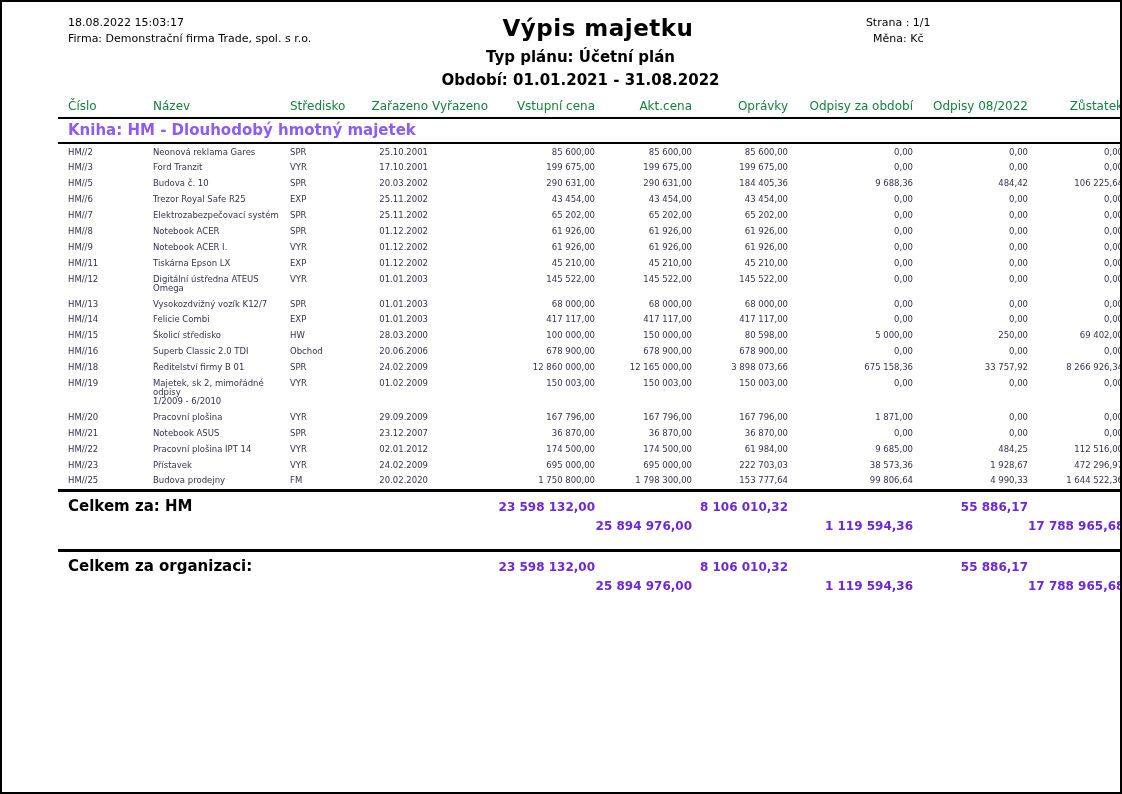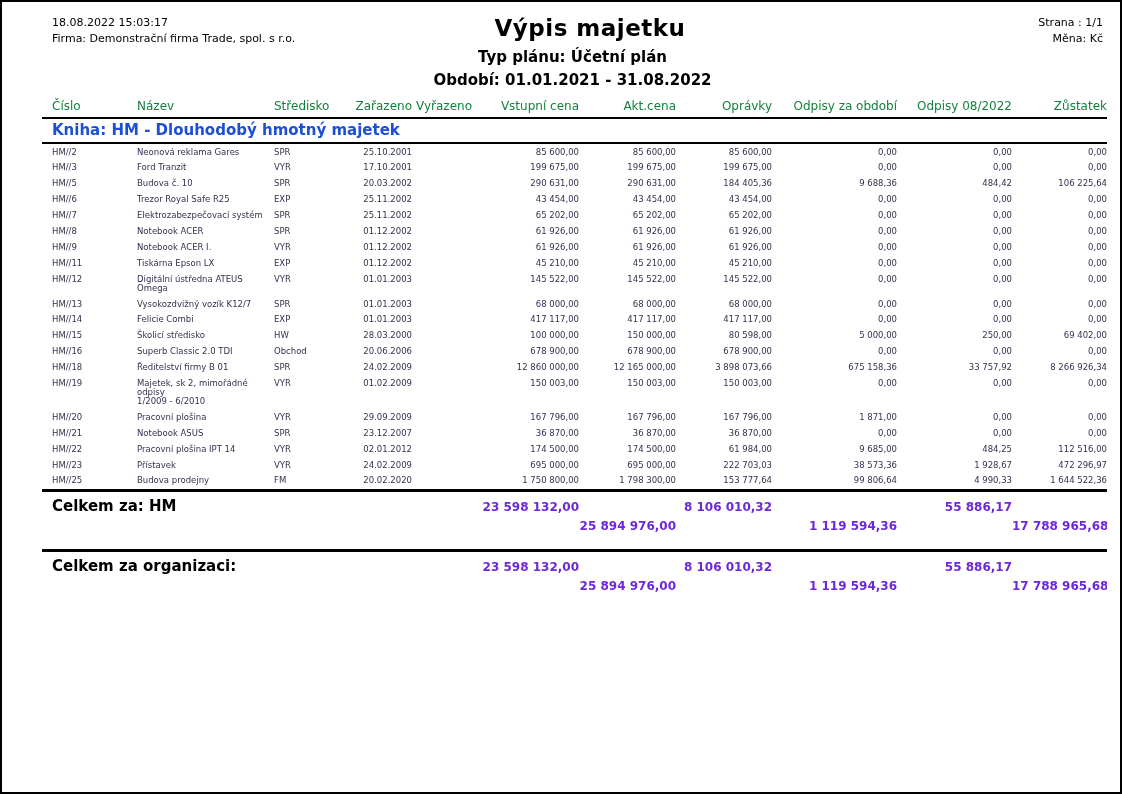--- a/index.html
+++ b/index.html
@@ -2,39 +2,39 @@
 <html><head>
 <meta charset="utf-8">
 <style>
   html,body{margin:0;padding:0;background:#e8e8e8;}
   .page{
     width:1122px;height:794px;background:#ffffff;
     border:2px solid #000;box-sizing:border-box;
     font-family:"DejaVu Sans",sans-serif;color:#000;
     position:relative;overflow:hidden;
   }
-  .page-inner{padding:13px 17px 0 40px;}
+  .page-inner{padding:13px 17px 0 56px;}
   
   .report-header{display:grid;grid-template-columns:1fr auto 1fr;align-items:start;}
   .header-left{font-size:11px;line-height:16px;padding-left:10px;white-space:nowrap;}
-  .header-right{font-size:11px;line-height:16px;text-align:right;white-space:nowrap;}
+  .header-right{font-size:11px;line-height:16px;text-align:center;white-space:nowrap;}
   .report-title{font-size:23px;font-weight:bold;text-align:center;line-height:26px;letter-spacing:.5px;margin-left:35px;}
   .subtitle{text-align:center;font-weight:bold;font-size:15px;line-height:20px;}
   .subtitle.period{margin-top:3px;}
   
   table.assets{border-collapse:collapse;table-layout:fixed;width:1065px;margin-top:7px;}
   table.assets td,table.assets th{padding:0;margin:0;overflow:hidden;}
   tr.col-head th{
     font-size:12px;font-weight:normal;color:#15803d;text-align:right;
     padding:2px 0 4px 0;border-bottom:2px solid #000;white-space:nowrap;vertical-align:bottom;
   }
   tr.col-head th.c0,tr.col-head th.c1,tr.col-head th.c2{text-align:left;}
   tr.col-head th.c0{padding-left:10px;}
   tr.section-head td{
-    font-size:15px;font-weight:bold;color:#1d4ed8;text-align:left;
+    font-size:15px;font-weight:bold;color:#8b5cf6;text-align:left;
     padding:2px 0 3px 10px;border-bottom:2px solid #000;white-space:nowrap;
   }
   tr.data-row td{
     font-size:8.5px;line-height:9px;color:#32324e;
     padding:3.5px 0 3.4px 0;vertical-align:top;white-space:nowrap;
   }
   tr.data-row td.c0{padding-left:10px;}
   tr.data-row td.c1{white-space:pre-line;}
   td.num,tr.data-row td.c3,tr.data-row td.c4{text-align:right;}
   tr.data-row td.c5,tr.data-row td.c6,tr.data-row td.c7,

